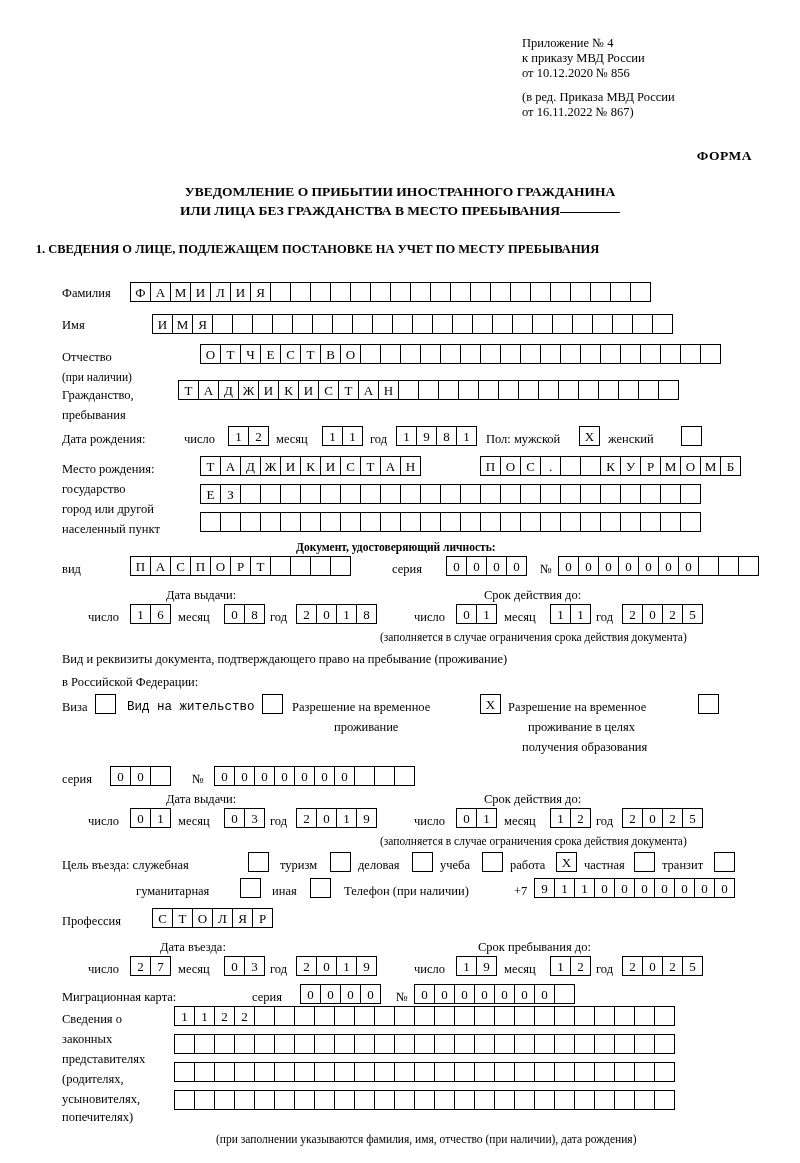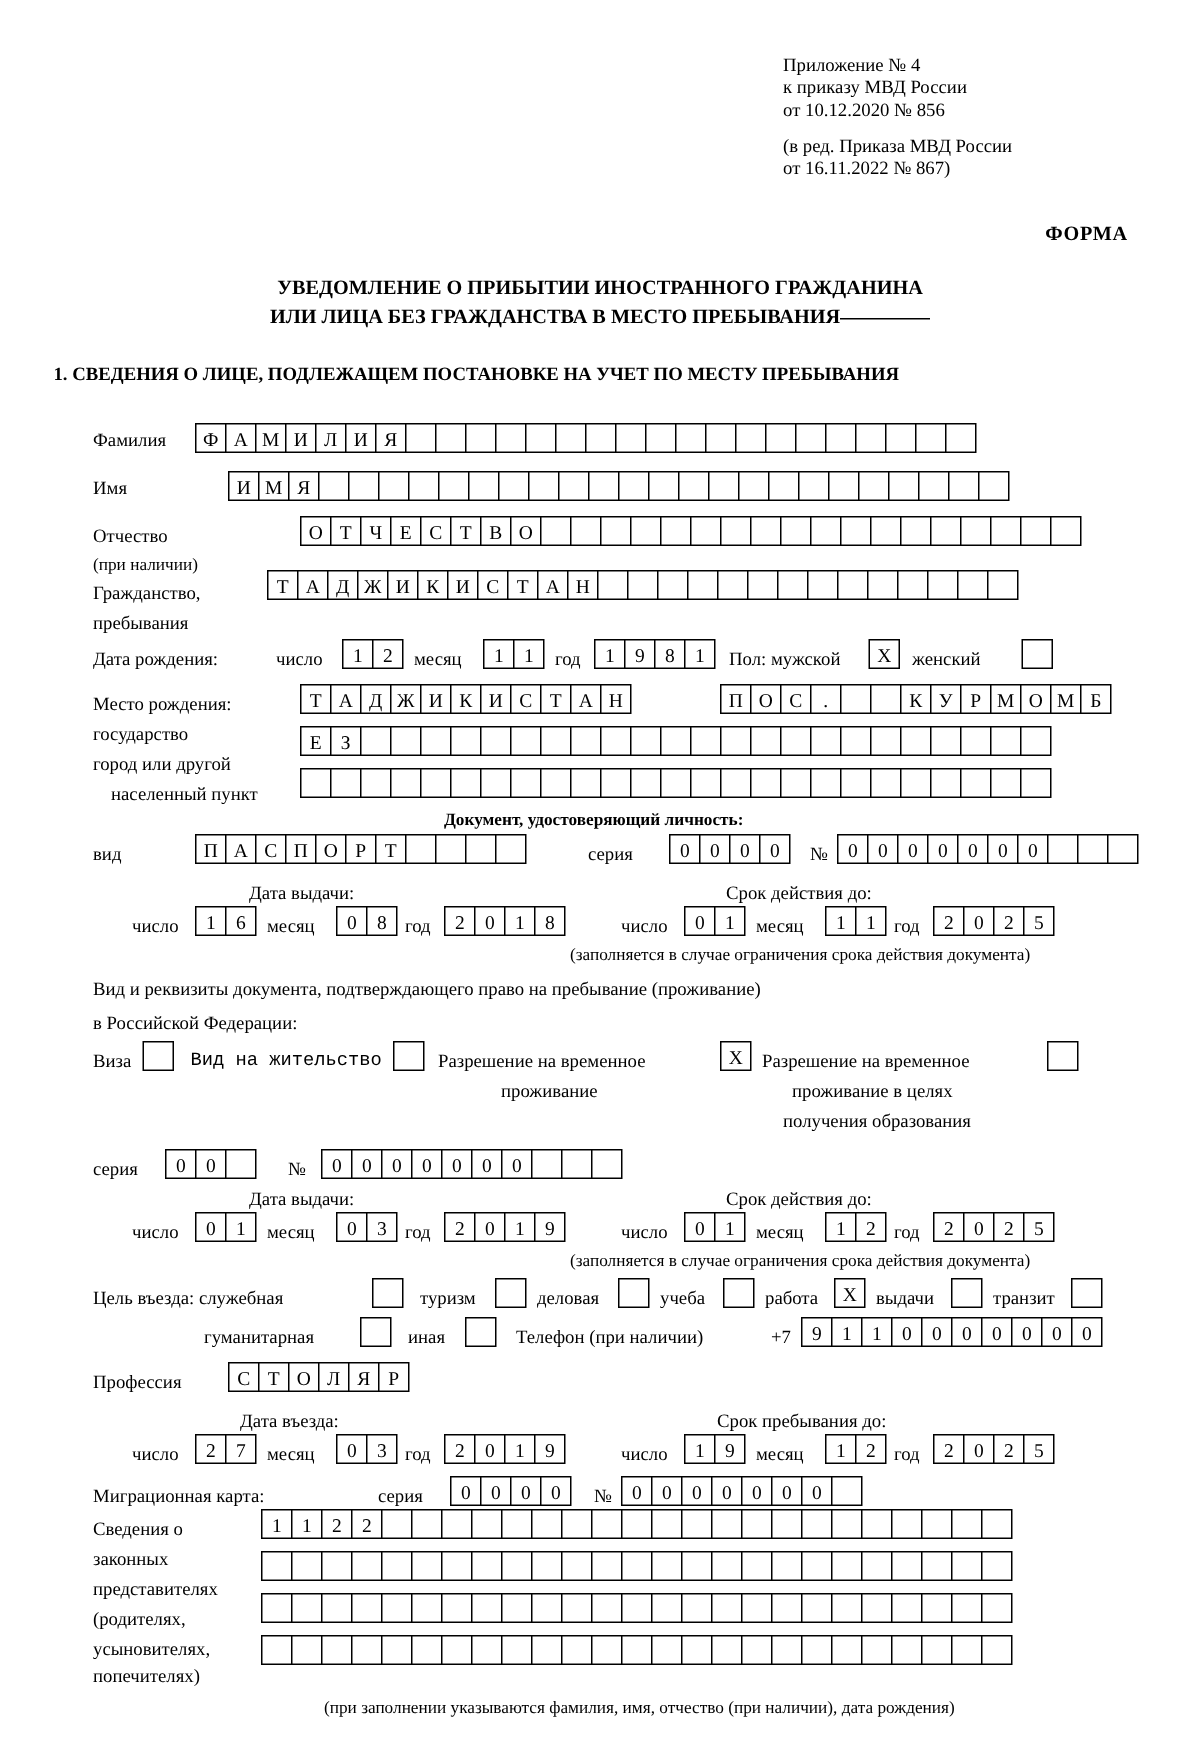--- a/index.html
+++ b/index.html
@@ -269,21 +269,21 @@
       <div class="cell">1</div>
     </div>
   <div class="t" style="top:432px;left:486px;">Пол: мужской</div>
   <div class="box" style="top:426px;left:579px;">Х</div>
   <div class="t" style="top:432px;left:608px;">женский</div>
   <div class="box" style="top:426px;left:681px;"></div>
 
   <div class="t" style="top:462px;left:62px;">Место рождения:</div>
   <div class="t" style="top:482px;left:62px;">государство</div>
   <div class="t" style="top:502px;left:62px;">город или другой</div>
-  <div class="t" style="top:522px;left:62px;margin-left:12px;">населенный пункт</div>
+  <div class="t" style="top:522px;left:62px;">населенный пункт</div>
   <div class="cells" id="c-bp-state" style="top:456px;left:200px;">
       <div class="cell">Т</div>
       <div class="cell">А</div>
       <div class="cell">Д</div>
       <div class="cell">Ж</div>
       <div class="cell">И</div>
       <div class="cell">К</div>
       <div class="cell">И</div>
       <div class="cell">С</div>
       <div class="cell">Т</div>
@@ -510,21 +510,21 @@
   <div class="t" style="top:858px;left:62px;">Цель въезда: служебная</div>
   <div class="box" style="top:852px;left:248px;"></div>
   <div class="t" style="top:858px;left:280px;">туризм</div>
   <div class="box" style="top:852px;left:330px;"></div>
   <div class="t" style="top:858px;left:358px;">деловая</div>
   <div class="box" style="top:852px;left:412px;"></div>
   <div class="t" style="top:858px;left:440px;">учеба</div>
   <div class="box" style="top:852px;left:482px;"></div>
   <div class="t" style="top:858px;left:510px;">работа</div>
   <div class="box" style="top:852px;left:556px;">Х</div>
-  <div class="t" style="top:858px;left:584px;">выдачи</div>
+  <div class="t" style="top:858px;left:584px;">частная</div>
   <div class="box" style="top:852px;left:634px;"></div>
   <div class="t" style="top:858px;left:662px;">транзит</div>
   <div class="box" style="top:852px;left:714px;"></div>
 
   <div class="t" style="top:884px;left:136px;">гуманитарная</div>
   <div class="box" style="top:878px;left:240px;"></div>
   <div class="t" style="top:884px;left:272px;">иная</div>
   <div class="box" style="top:878px;left:310px;"></div>
   <div class="t" style="top:884px;left:344px;">Телефон (при наличии)</div>
   <div class="t" style="top:884px;left:514px;">+7</div>

